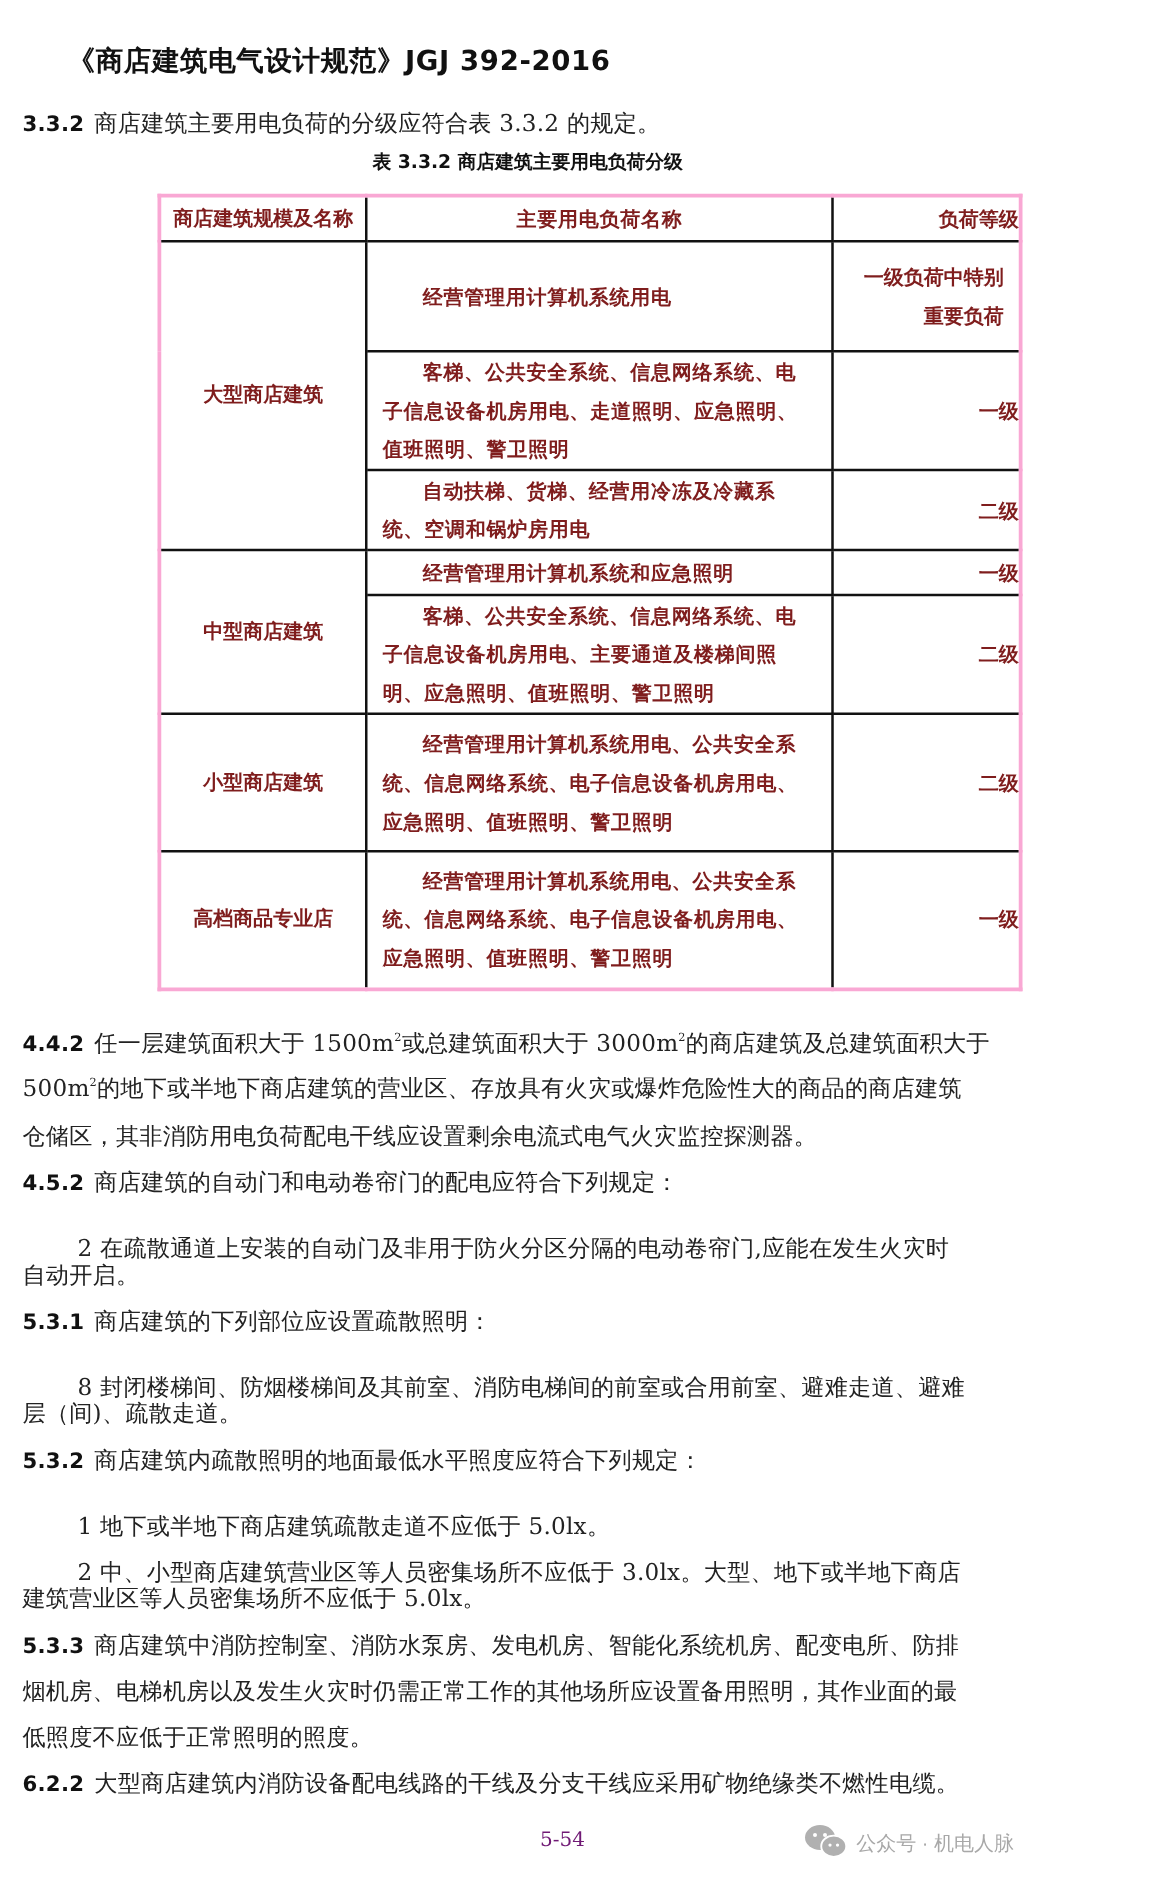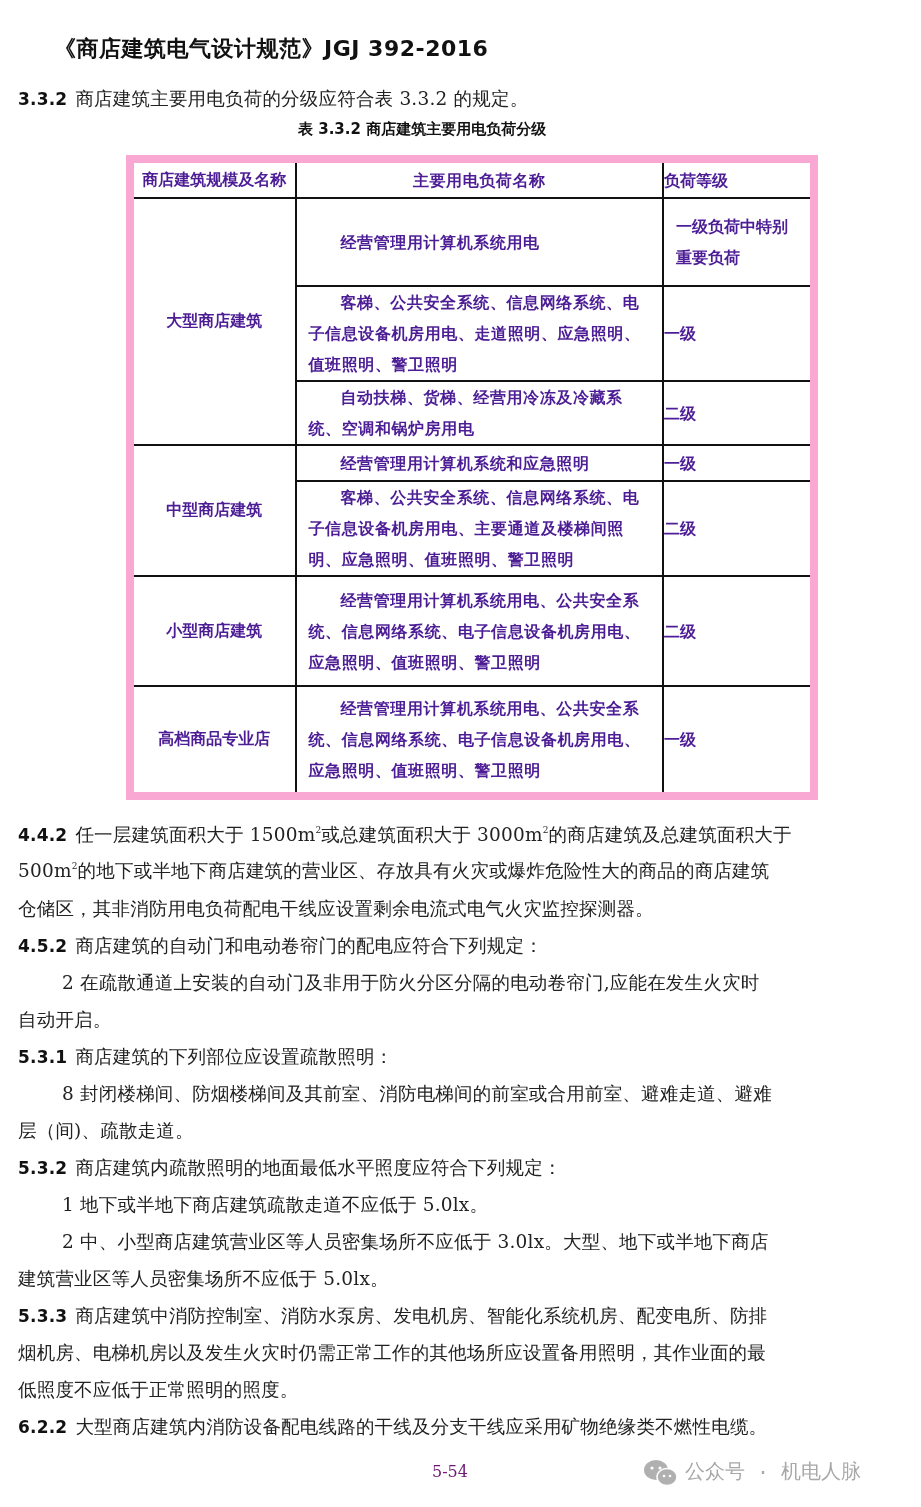--- a/index.html
+++ b/index.html
@@ -1,36 +1,36 @@
 <!DOCTYPE html>
 <html><head>
 <meta charset="utf-8">
 <style>
   html, body { margin: 0; padding: 0; background: #ffffff; }
   body { width: 921px; height: 1507px; position: relative; overflow: hidden; color: #1a1a1a;
          font-family: "DejaVu Serif", "Liberation Serif", serif; }
   .doc-title { position: absolute; left: 22px; top: 34px; font-family: "DejaVu Sans", sans-serif;
                font-weight: bold; font-size: 22px; letter-spacing: 0.5px; color: #111; white-space: nowrap; margin-left: 32px; }
   .line { position: absolute; left: 18px; font-size: 18.5px; white-space: nowrap; color: #222; letter-spacing: 0.2px; }
-  .line.indent { left: 62px; }
+  .line.indent { left: 62px; margin-top: 16px; }
   .num { font-family: "DejaVu Sans", sans-serif; font-weight: bold; font-size: 17px; margin-right: 8px; color: #111; }
   sup { font-size: 9px; vertical-align: 8px; }
   .table-caption { position: absolute; left: 298px; top: 120px; font-family: "DejaVu Sans", sans-serif;
                    font-weight: bold; font-size: 15px; white-space: nowrap; color: #111; }
   table.load { position: absolute; left: 126px; top: 155px; width: 692px; border-collapse: collapse;
-               border: 8px solid #f9a8d4; font-family: "DejaVu Sans", sans-serif; font-weight: bold; font-size: 16px; color: #4c1d95; }
+               border: 3px solid #f9a8d4; font-family: "DejaVu Sans", sans-serif; font-weight: bold; font-size: 16px; color: #7f1d1d; }
   table.load td, table.load th { border: 2px solid #111; padding: 0; vertical-align: middle; }
   table.load th { height: 34px; font-weight: bold; font-size: 16px; }
   .c1 { width: 177px; text-align: center; }
   .c2 { width: 375px; text-align: left; padding: 0 12px !important; line-height: 31px; letter-spacing: 0.6px; margin-top: 48px; }
   .c2 .p { text-indent: 2em; }
-  .c3 { width: 134px; text-align: left; line-height: 31px; }
+  .c3 { width: 134px; text-align: right; line-height: 31px; }
   .footer-page { position: absolute; left: 432px; top: 1462px; font-size: 16px; color: #701a75; }
-  .watermark { position: absolute; left: 643px; top: 1458px; display: flex; gap: 6px;
-               color: #a8a8a8; font-family: Liberation Mono, monospace; font-size: 20px; white-space: nowrap; }
+  .watermark { position: absolute; left: 643px; top: 1458px; display: flex; align-items: center; gap: 6px;
+               color: #a8a8a8; font-family: Liberation Sans, sans-serif; font-size: 16px; white-space: nowrap; }
 </style>
 </head>
 <body>
 
 <div class="doc-title">《商店建筑电气设计规范》JGJ 392-2016</div>
 
 <div class="line" style="top:86px">
   <span class="num">3.3.2</span><span>商店建筑主要用电负荷的分级应符合表 3.3.2 的规定。</span>
 </div>
 

